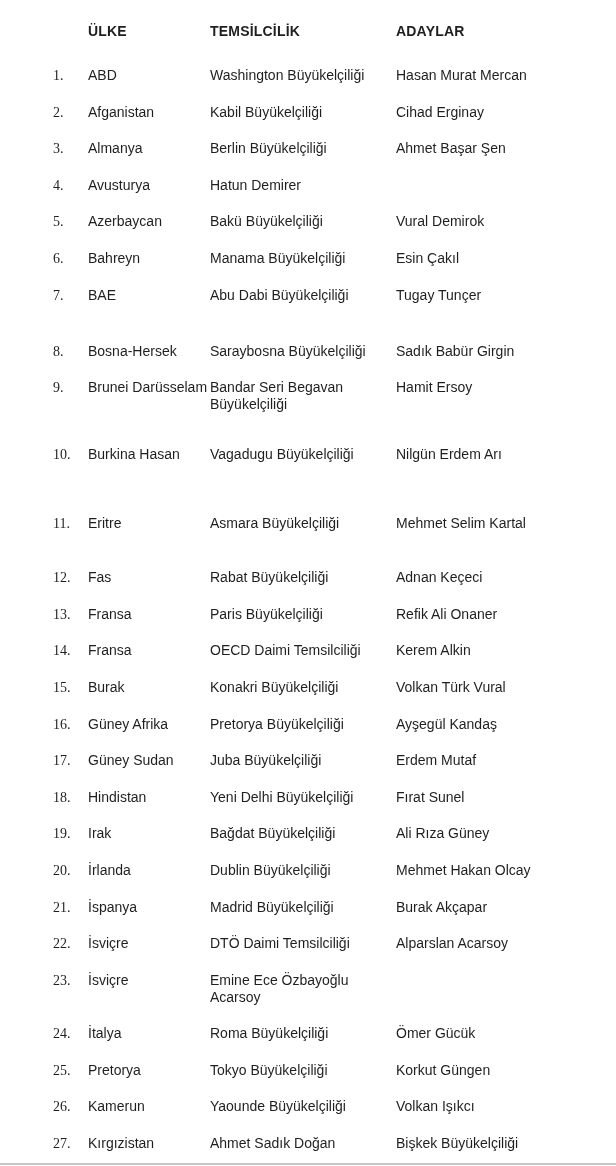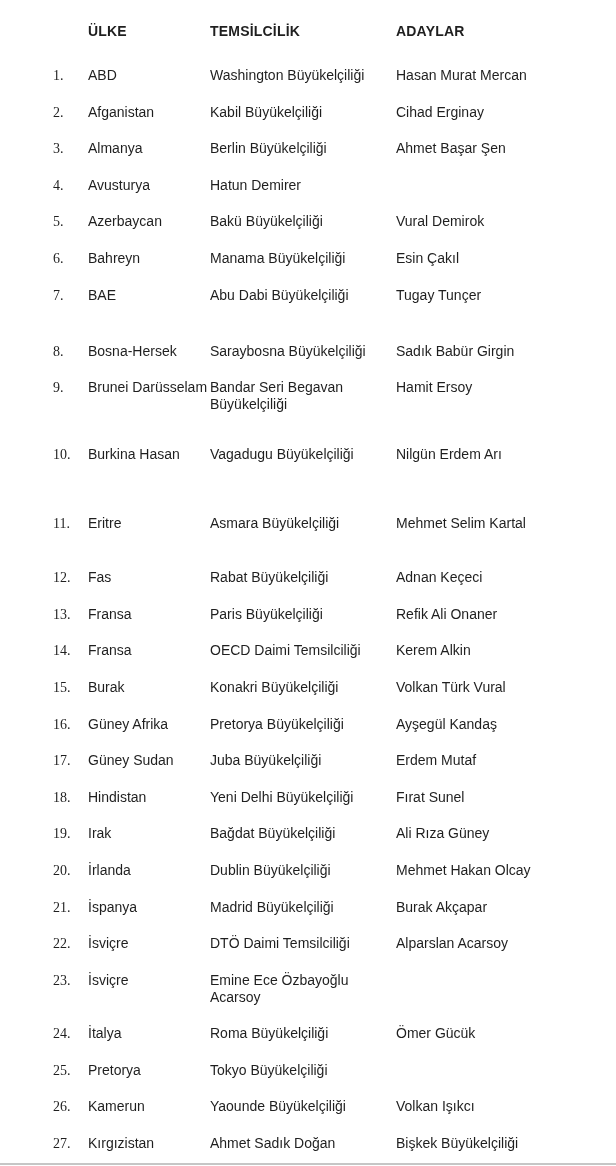--- a/index.html
+++ b/index.html
@@ -235,20 +235,21 @@
     <div class="cell num">24.</div>
     <div class="cell country">İtalya</div>
     <div class="cell mission">Roma Büyükelçiliği</div>
     <div class="cell candidate">Ömer Gücük</div>
   </div>
 
   <div class="row">
     <div class="cell num">25.</div>
     <div class="cell country">Pretorya</div>
     <div class="cell mission">Tokyo Büyükelçiliği</div>
+    <div class="cell candidate">Korkut Güngen</div>
   </div>
 
   <div class="row">
     <div class="cell num">26.</div>
     <div class="cell country">Kamerun</div>
     <div class="cell mission">Yaounde Büyükelçiliği</div>
     <div class="cell candidate">Volkan Işıkcı</div>
   </div>
 
   <div class="row">

